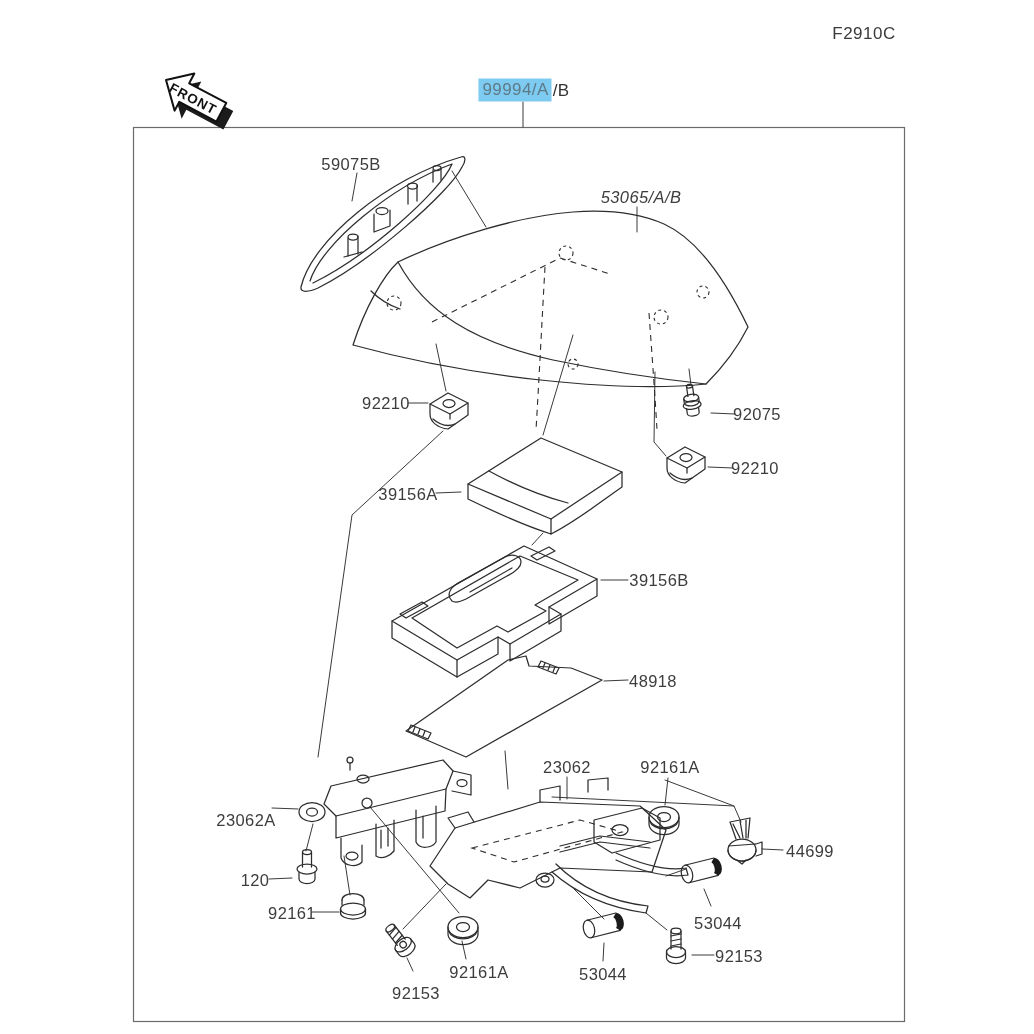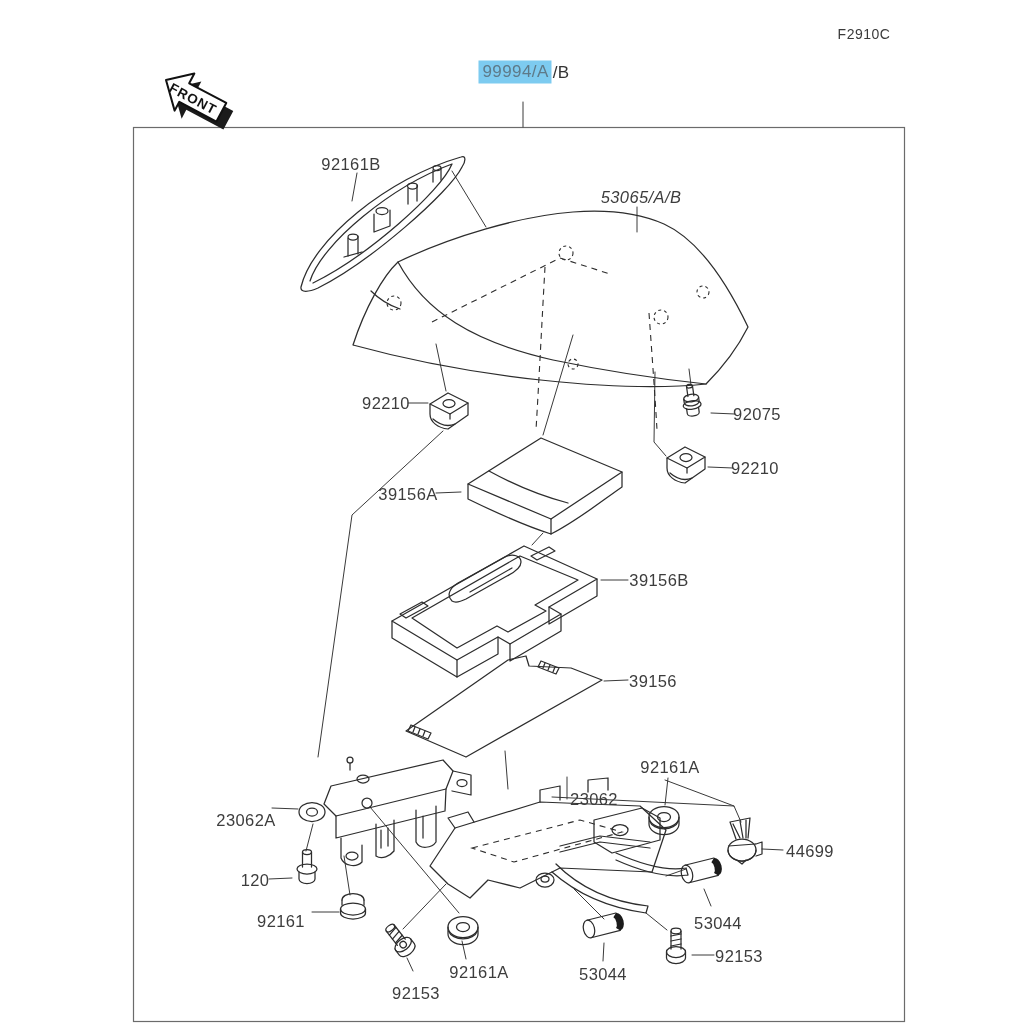--- a/index.html
+++ b/index.html
@@ -7,21 +7,21 @@
         font-family:"Liberation Sans", sans-serif;}
   svg{position:absolute;left:0;top:0;}
   svg .ln{stroke:#2d2d2d;stroke-width:1.25;fill:none;stroke-linejoin:round;stroke-linecap:round;}
   svg .leader{stroke:#3a3a3a;stroke-width:1;fill:none;stroke-linecap:round;}
   svg .dash{stroke:#2d2d2d;stroke-width:1.1;fill:none;stroke-dasharray:6 5;}
   svg .dashc{stroke:#2d2d2d;stroke-width:1.1;fill:none;stroke-dasharray:3 3;}
   svg .blk{fill:#1b1b1b;stroke:none;}
   svg .frame{stroke:#6b6b6b;stroke-width:1.2;fill:none;}
   .label{position:absolute;transform:translate(-50%,-50%);font-size:16.5px;color:#3d3d3d;
          letter-spacing:.4px;white-space:nowrap;}
-  .doccode{position:absolute;transform:translate(-50%,-50%);font-size:14px;color:#3a3a3a;letter-spacing:.5px;text-align:right;}
+  .doccode{position:absolute;transform:translate(-50%,-50%);font-size:17px;color:#3a3a3a;letter-spacing:.5px;text-align:right;}
   .assembly{position:absolute;transform:translate(-50%,-50%);display:flex;align-items:center;
             font-size:17px;letter-spacing:.4px;white-space:nowrap;}
   .assembly .hl{background:#7dcbf0;color:#5e7a89;padding:1px 3px 2px 4px;}
   .assembly .suffix{color:#343434;padding-left:1px;}
 </style>
 </head>
 <body>
 
 <div class="page">
 
@@ -255,38 +255,38 @@
       <path class="ln" d="M-13.5,-2 L13.5,-4"></path>
       <path class="ln" d="M-6,-9 L-12,-26 L8,-30 L6,-10"></path>
       <path class="ln" d="M-9,-24 L-2,-10 M-2,-27 L1,-10 M4,-28 L4,-10"></path>
       <path class="ln" d="M14,-4 L20,-6 L20,6 L14,8"></path>
       <path class="ln" d="M-4,13 L0,16 L4,12"></path>
     </g>
   </svg>
 
   <div class="doccode" style="left:864px;top:34px;">F2910C</div>
 
-  <div class="assembly" style="left:524px;top:72px;">
+  <div class="assembly" style="left:524px;top:90px;">
     <span class="hl">99994/A</span>
       <span class="suffix">/B</span>
   </div>
 
-  <div class="label" style="left:351px;top:164px;">92161B</div>
+  <div class="label" style="left:351px;top:164px;">59075B</div>
   <div class="label" style="left:641px;top:197px;font-style:italic;">53065/A/B</div>
   <div class="label" style="left:386px;top:403px;">92210</div>
   <div class="label" style="left:757px;top:414px;text-align:center;">92075</div>
   <div class="label" style="left:755px;top:468px;">92210</div>
   <div class="label" style="left:408px;top:494px;">39156A</div>
   <div class="label" style="left:659px;top:580px;">39156B</div>
-  <div class="label" style="left:653px;top:681px;">39156</div>
-  <div class="label" style="left:594px;top:767px;margin-top:32px;">23062</div>
+  <div class="label" style="left:653px;top:681px;">48918</div>
+  <div class="label" style="left:567px;top:767px;">23062</div>
   <div class="label" style="left:670px;top:767px;">92161A</div>
   <div class="label" style="left:246px;top:808px;margin-top:12px;">23062A</div>
   <div class="label" style="left:810px;top:851px;">44699</div>
   <div class="label" style="left:255px;top:880px;">120</div>
-  <div class="label" style="left:281px;top:913px;margin-top:8px;">92161</div>
+  <div class="label" style="left:292px;top:913px;">92161</div>
   <div class="label" style="left:718px;top:923px;">53044</div>
   <div class="label" style="left:739px;top:956px;">92153</div>
   <div class="label" style="left:479px;top:972px;">92161A</div>
   <div class="label" style="left:603px;top:974px;">53044</div>
   <div class="label" style="left:416px;top:993px;">92153</div>
 
 </div>
 
 </body></html>

